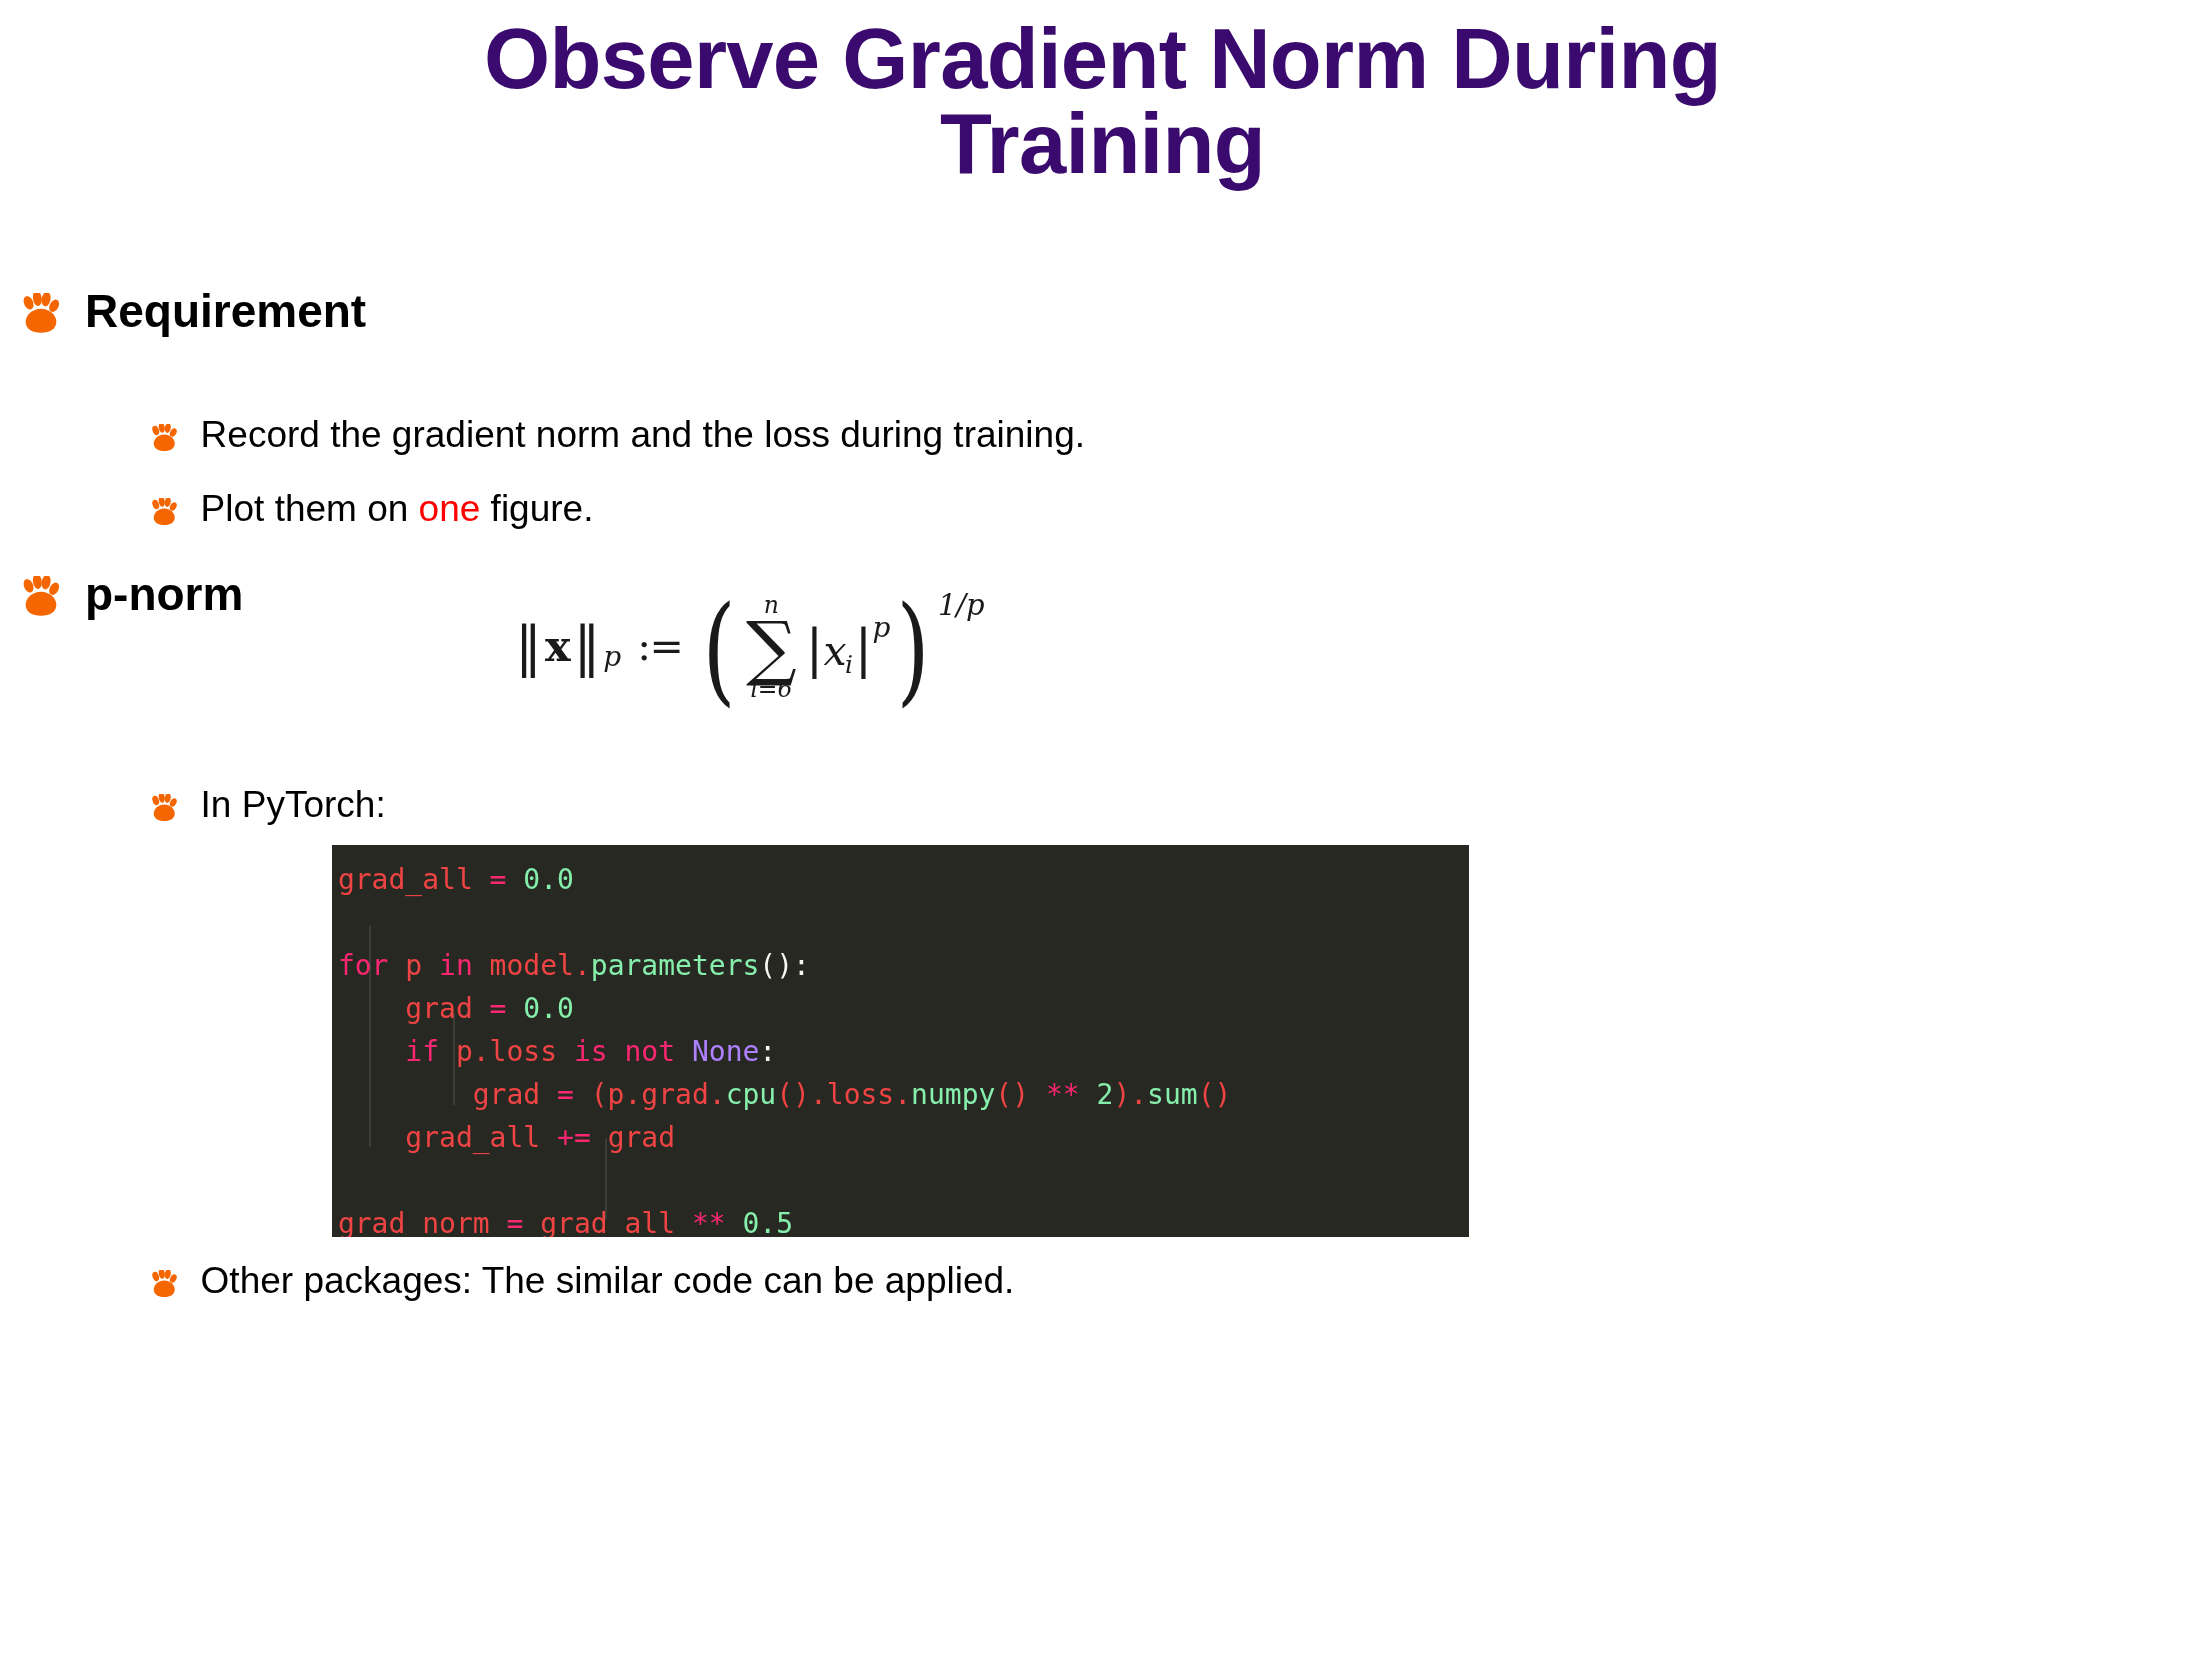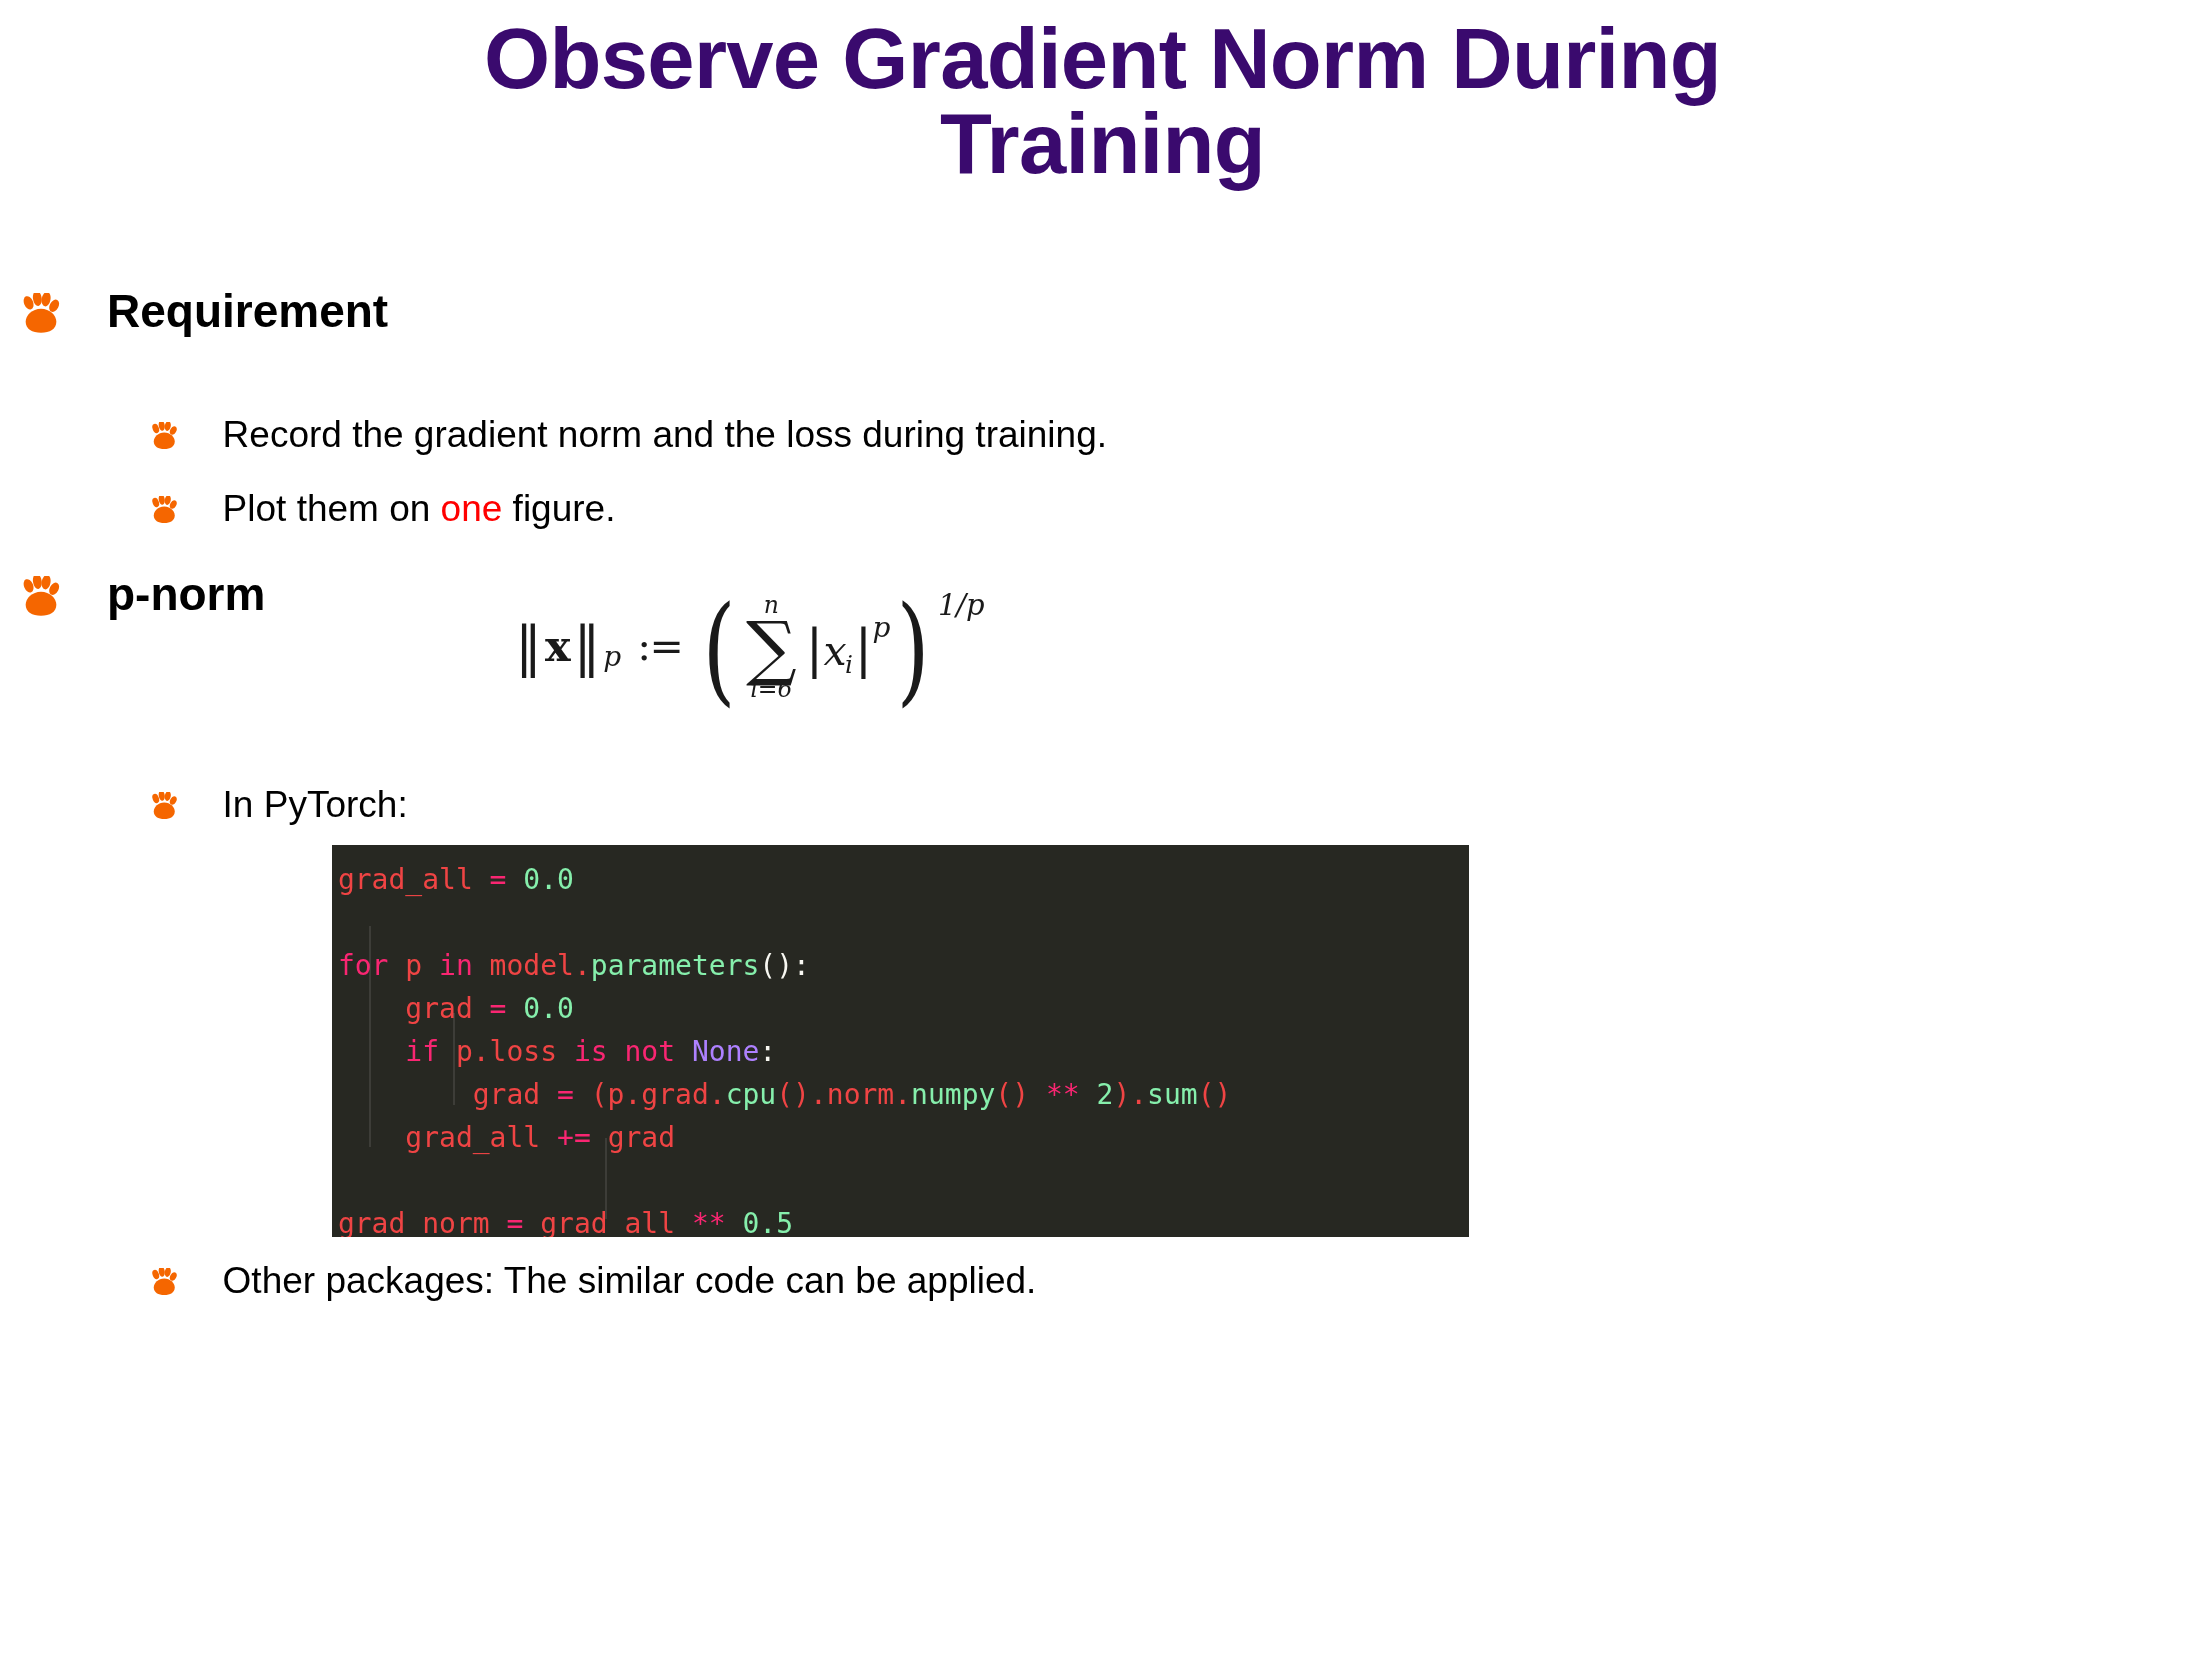--- a/index.html
+++ b/index.html
@@ -38,22 +38,21 @@
     display: inline-block;
     vertical-align: middle;
     flex: 0 0 auto;
   }
   .paw svg { display: block; }
 
   
   .row {
     position: absolute;
     display: flex;
-    align-items: flex-start;
-    gap: 22px;
+    align-items: center;
   }
 
   .lvl1 .paw-wrap {
     width: 47px;
     padding-top: 5.9px;
   }
   .lvl1 .txt {
     font-size: 46px;
     font-weight: bold;
     line-height: 1.06;
@@ -317,21 +316,21 @@
 
 <div class="code-block">
   <div class="indent-guide" style="left:37px; top:81px;  height:221px;"></div>
   <div class="indent-guide" style="left:121px; top:168px; height:92px;"></div>
   <div class="indent-guide" style="left:273px; top:293px; height:81px;"></div>
   <pre id="code-pre"><span class="c-plain">grad_all </span><span class="c-op">= </span><span class="c-num">0.0</span>
 
 <span class="c-kw">for</span><span class="c-plain"> p </span><span class="c-kw">in</span><span class="c-plain"> model.</span><span class="c-fn">parameters</span><span class="c-punct">():</span>
 <span class="c-plain">    grad </span><span class="c-op">= </span><span class="c-num">0.0</span>
 <span class="c-plain">    </span><span class="c-kw">if</span><span class="c-plain"> p.loss </span><span class="c-kw">is not</span><span class="c-plain"> </span><span class="c-none">None</span><span class="c-punct">:</span>
-<span class="c-plain">        grad </span><span class="c-op">= </span><span class="c-plain">(p.grad.</span><span class="c-fn">cpu</span><span class="c-plain">().norm.</span><span class="c-fn">numpy</span><span class="c-plain">() </span><span class="c-op">** </span><span class="c-num">2</span><span class="c-plain">).</span><span class="c-fn">sum</span><span class="c-plain">()</span>
+<span class="c-plain">        grad </span><span class="c-op">= </span><span class="c-plain">(p.grad.</span><span class="c-fn">cpu</span><span class="c-plain">().loss.</span><span class="c-fn">numpy</span><span class="c-plain">() </span><span class="c-op">** </span><span class="c-num">2</span><span class="c-plain">).</span><span class="c-fn">sum</span><span class="c-plain">()</span>
 <span class="c-plain">    grad_all </span><span class="c-op">+= </span><span class="c-plain">grad</span>
 
 <span class="c-plain">grad_norm </span><span class="c-op">= </span><span class="c-plain">grad_all </span><span class="c-op">** </span><span class="c-num">0.5</span></pre>
 </div>
 
 <div class="row lvl2" style="left:151px; top:1261px;">
   <span class="paw-wrap paw">
     <svg width="26.5" height="29" viewBox="0 0 52 58" aria-hidden="true">
       <g fill="#f56600">
         <ellipse cx="9" cy="13" rx="6.2" ry="9.5" transform="rotate(-22 9 13)"></ellipse>

